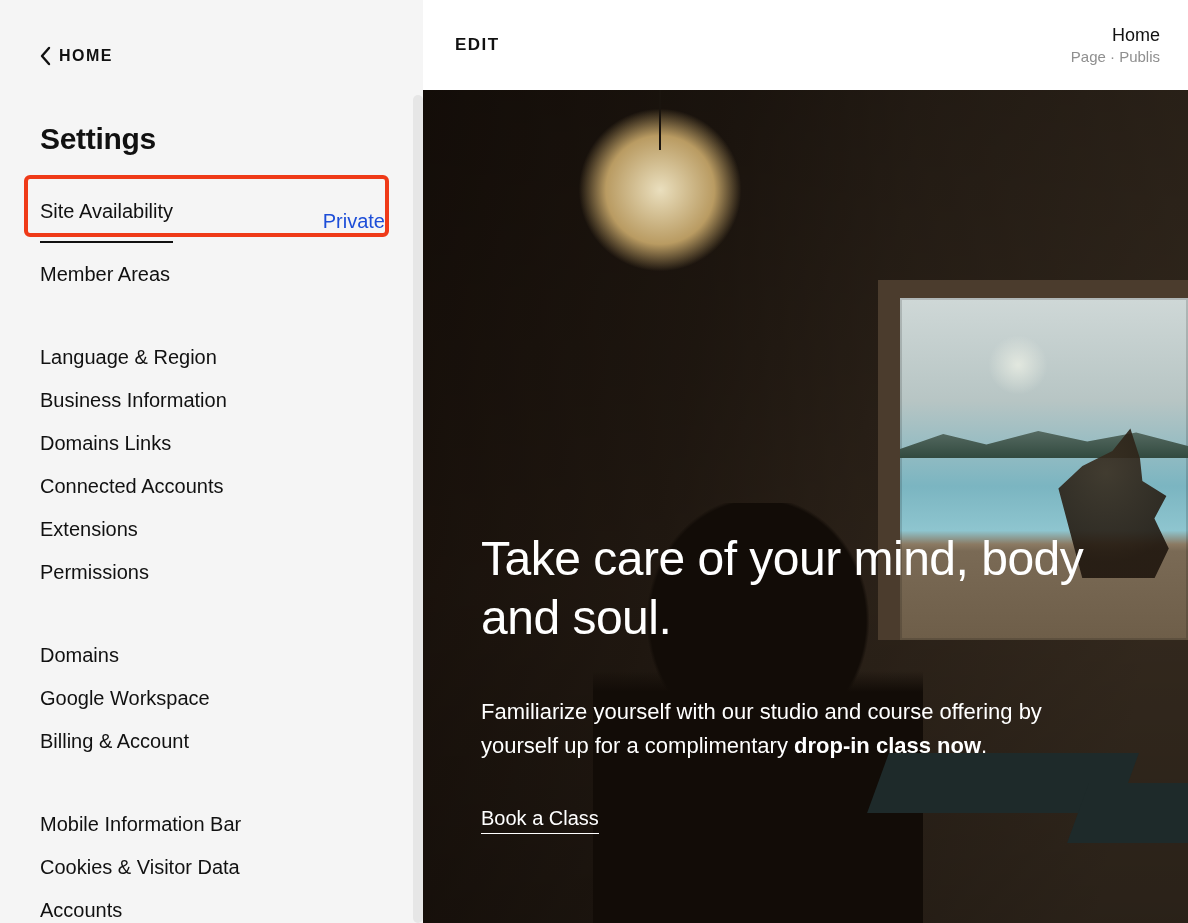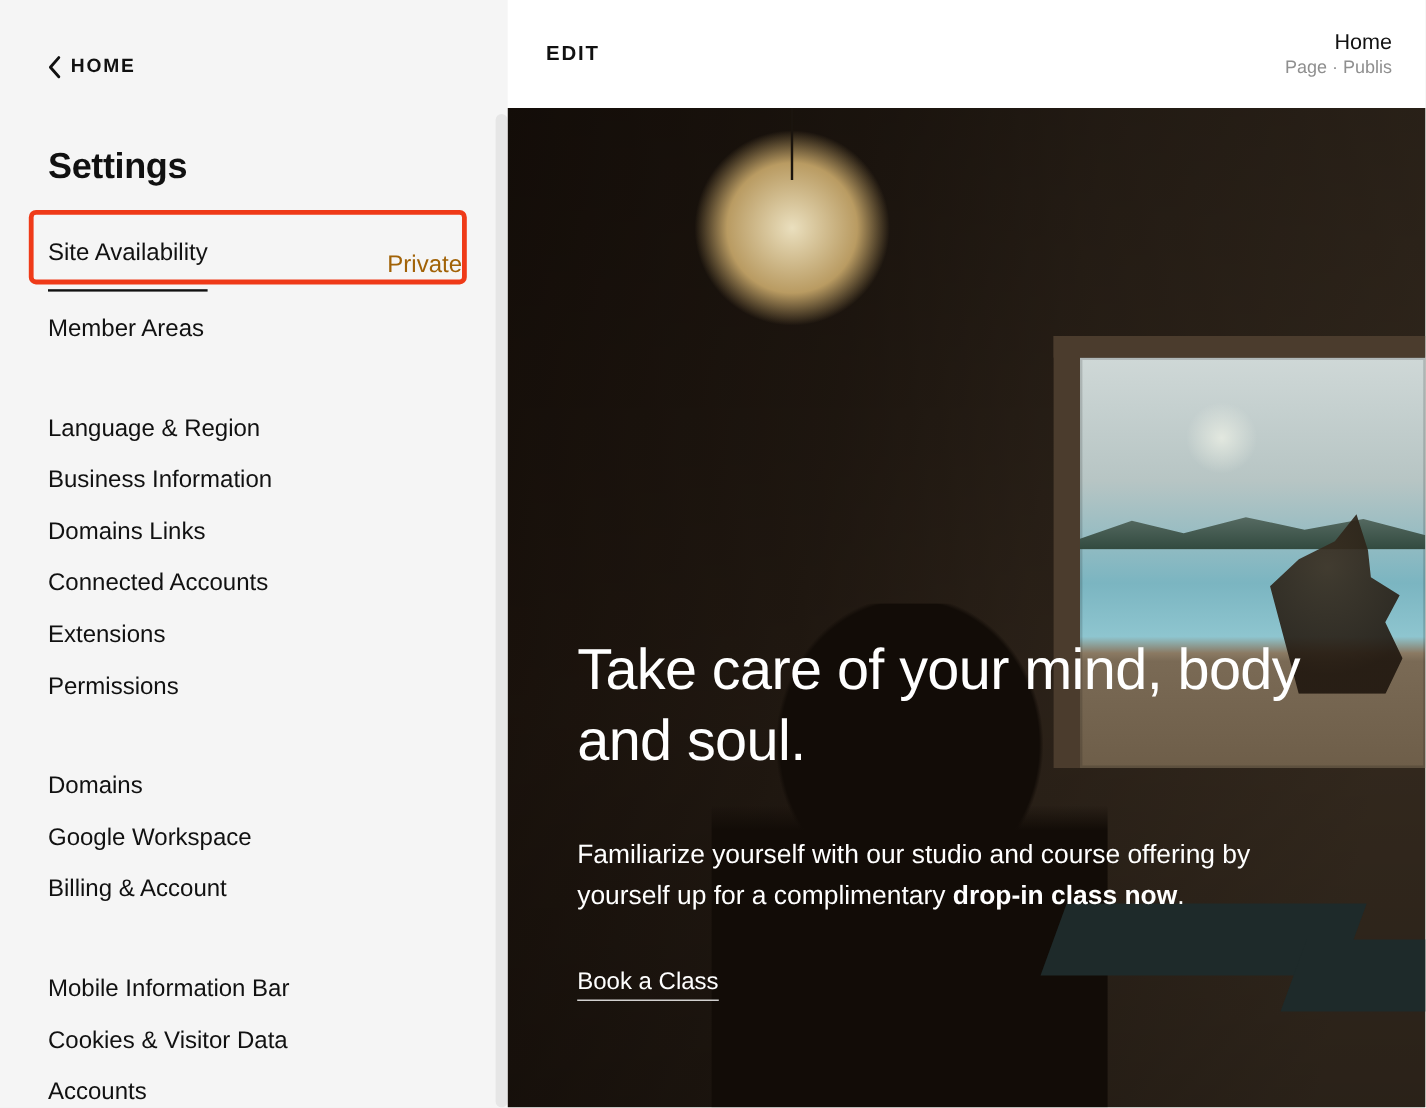--- a/index.html
+++ b/index.html
@@ -13,21 +13,21 @@
   .back-row { display: flex; align-items: center; gap: 8px; height: 28px; margin-top: 42px; cursor: pointer; }
   .chevron-left { width: 11px; height: 20px; display: inline-block; }
   .chevron-left svg { display: block; }
   .back-label { font-size: 16px; font-weight: 600; letter-spacing: 1.5px; color: #111; }
 
   .page-title { font-size: 30px; font-weight: 600; color: #111; margin-top: 52px; margin-bottom: 34px; letter-spacing: -0.3px; }
 
   .group { margin-bottom: 40px; }
   .item { display: flex; justify-content: space-between; align-items: center; font-size: 20px; color: #111; padding: 10px 0; cursor: pointer; }
   .item .label { font-weight: 500; }
-  .item .meta { color: #a16207; font-size: 20px; font-weight: 400; }
+  .item .meta { color: #1d4ed8; font-size: 20px; font-weight: 400; }
 
   .item.selected .label { border-bottom: 2px solid #111; padding-bottom: 18px; }
 
   .highlight-box { position: absolute; border: 4px solid #ef3a18; border-radius: 6px; left: 24px; top: 175px; width: 365px; height: 62px; pointer-events: none; }
 
   
   .scroll-track { position: absolute; right: 0; top: 95px; width: 10px; bottom: 0; background: #e6e6e6; border-radius: 5px; }
 
   
   .main { flex: 1; height: 100%; background: #fff; position: relative; overflow: hidden; }

